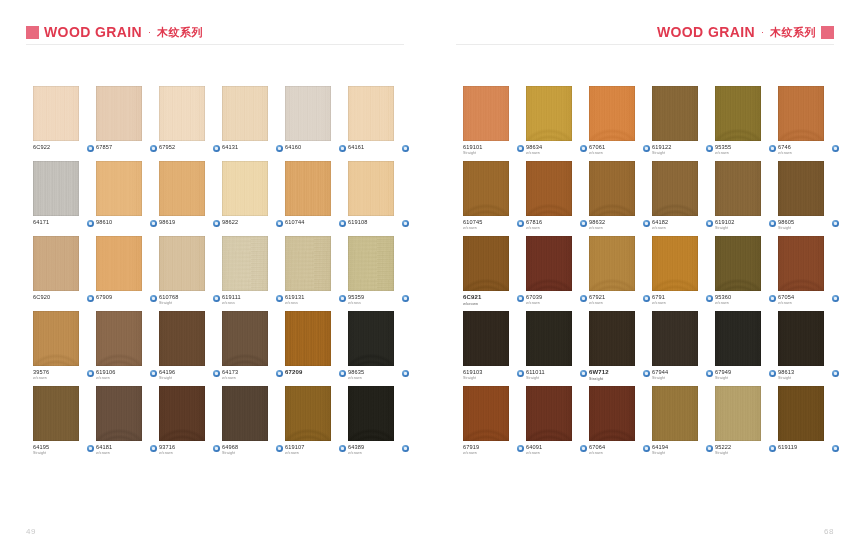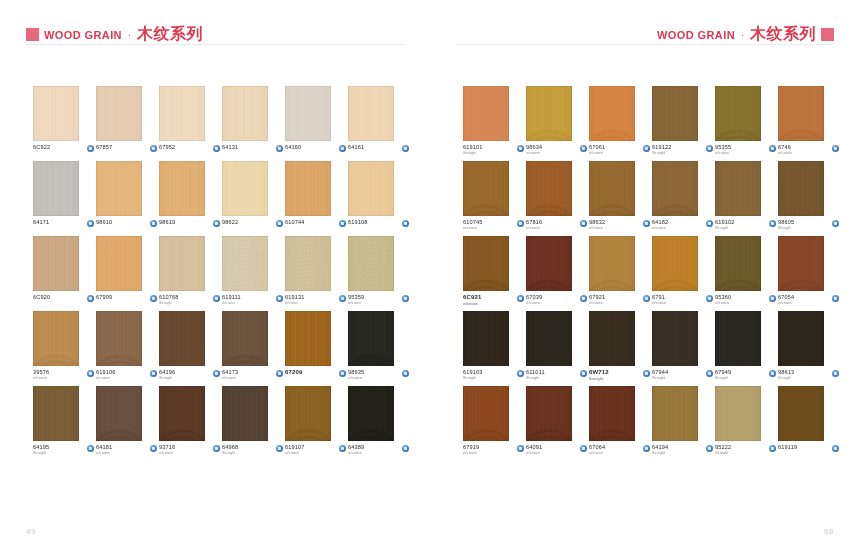--- a/index.html
+++ b/index.html
@@ -32,32 +32,32 @@
   .hdr-left  { left: 26px; }
   .hdr-right { right: 26px; }
 
   .hdr-sq {
     width: 13px; height: 13px;
     background: #e8697e;
     flex: 0 0 auto;
   }
   .hdr-en {
     color: #e0394f;
-    font-size: 11px;
+    font-size: 14px;
     font-weight: bold;
     letter-spacing: 0.4px;
   }
   .hdr-dot {
     color: #e0394f;
     font-size: 9px;
     padding: 0 1px;
   }
   .hdr-cn {
     color: #e0394f;
-    font-size: 16px;
+    font-size: 11px;
     font-weight: bold;
     letter-spacing: 0.5px;
   }
   .hdr-rule {
     position: absolute;
     left: 26px; right: 26px;
     top: 44px;
     height: 1px;
     background: #ebebeb;
   }

